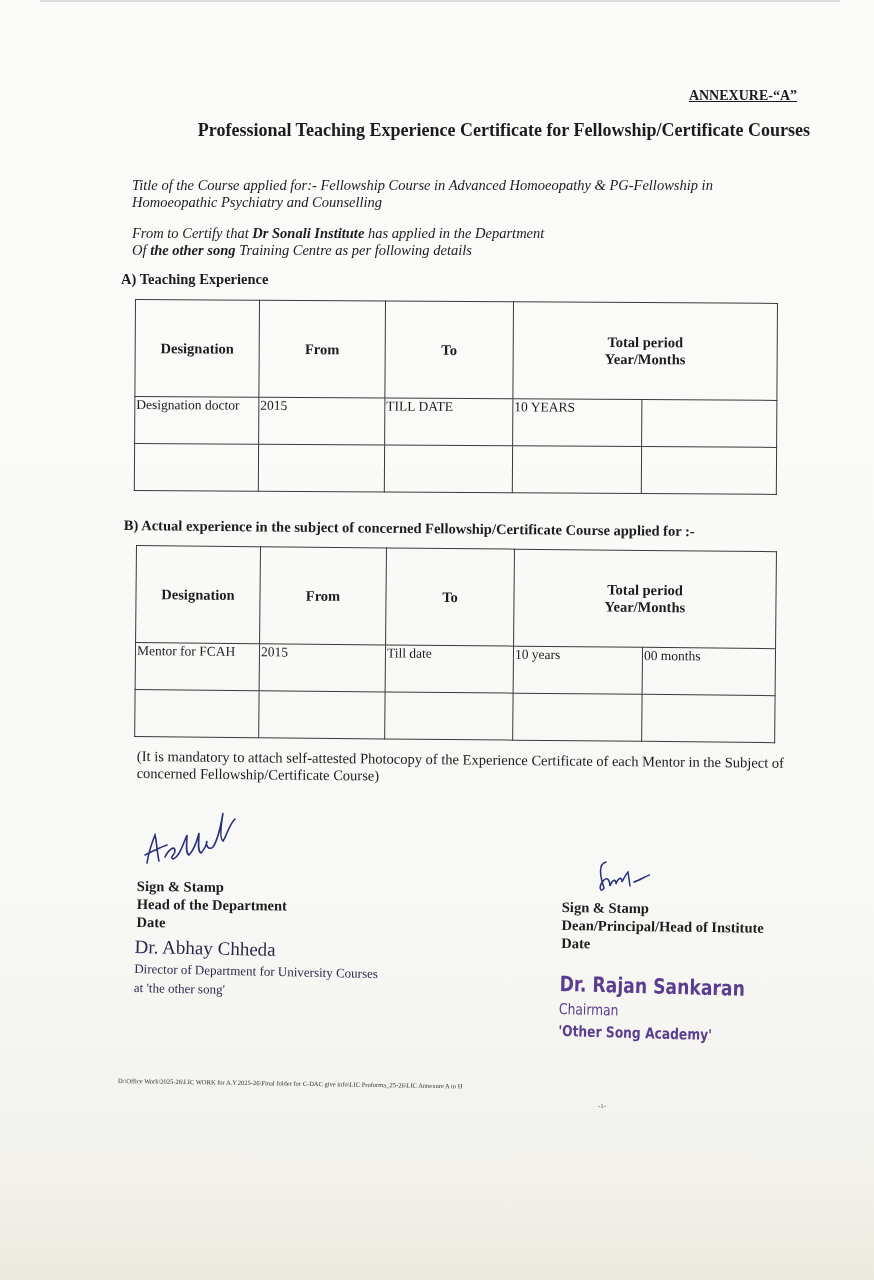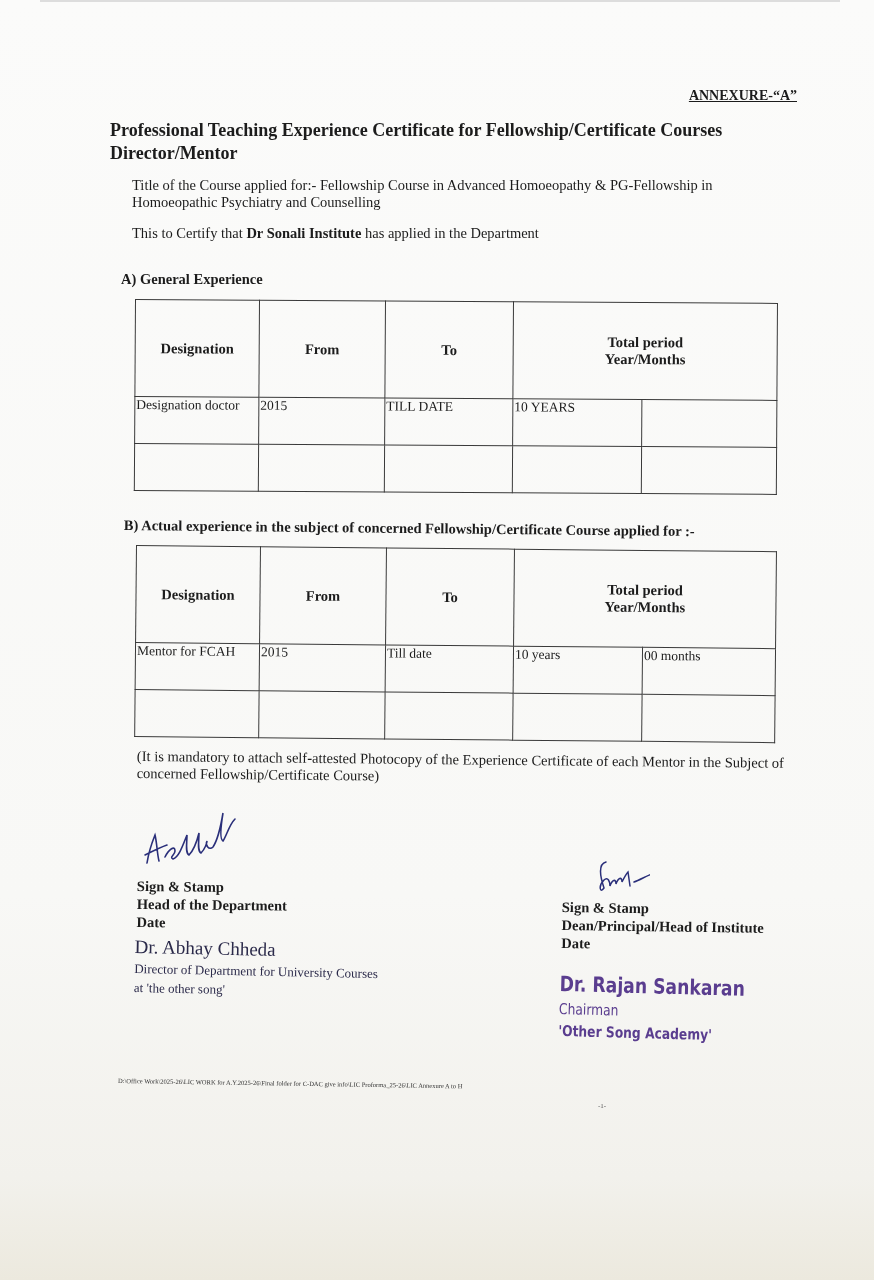--- a/index.html
+++ b/index.html
@@ -12,24 +12,24 @@
   }
   .page {
     position: absolute; left: 0; top: 0; width: 874px; height: 1280px;
   }
   .top-edge { position:absolute; left:40px; top:0; width:800px; height:2px; background:#c9c9c9; opacity:.6; }
   .abs { position: absolute; }
   .annexure {
     right: 77px; top: 88px; font-weight: bold; font-size: 14px; text-decoration: underline;
   }
   .title {
-    left: 110px; width: 700px; top: 119px; text-align: left;
+    left: 110px; width: 700px; top: 119px; text-align: right;
     font-weight: bold; font-size: 18px; line-height: 23px;
   }
-  .para { font-size: 14.5px; line-height: 17px; }
+  .para { font-size: 14.5px; line-height: 17px; font-style: italic; }
   .course { left: 132px; top: 177px; width: 660px; }
   .certify { left: 132px; top: 225px; width: 660px; }
   .certify b { font-weight: bold; }
   .section-head { font-weight: bold; font-size: 14.5px; }
   .sec-a { left: 121px; top: 271px; }
   .sec-b { left: 124px; top: 517px; transform: rotate(0.6deg); transform-origin: left top; }
 
   table.exp {
     position: absolute; border-collapse: collapse; font-size: 13.5px;
     table-layout: fixed;
@@ -74,30 +74,30 @@
 </head>
 <body>
 
 <div class="page">
   <div class="top-edge"></div>
 
   <div class="abs annexure">ANNEXURE-“A”</div>
 
   <div class="abs title">
     <div>Professional Teaching Experience Certificate for Fellowship/Certificate Courses</div>
-    <div>Director/Mentor</div>
   </div>
 
   <div class="abs para course">Title of the Course applied for:- Fellowship Course in Advanced Homoeopathy &amp; PG-Fellowship in Homoeopathic Psychiatry and Counselling</div>
 
   <div class="abs para certify">
-    <div><span>This to Certify that </span><b>Dr Sonali Institute</b><span> has applied in the Department</span></div>
-  </div>
-
-  <div class="abs section-head sec-a">A) General Experience</div>
+    <div><span>From to Certify that </span><b>Dr Sonali Institute</b><span> has applied in the Department</span></div>
+    <div><span>Of </span><b>the other song</b><span> Training Centre as per following details</span></div>
+  </div>
+
+  <div class="abs section-head sec-a">A) Teaching Experience</div>
 
   <table class="exp tbl-a">
     <colgroup>
         <col style="width:124px">
         <col style="width:126px">
         <col style="width:128px">
         <col style="width:129px">
         <col style="width:135px">
       </colgroup>
     <tbody>

